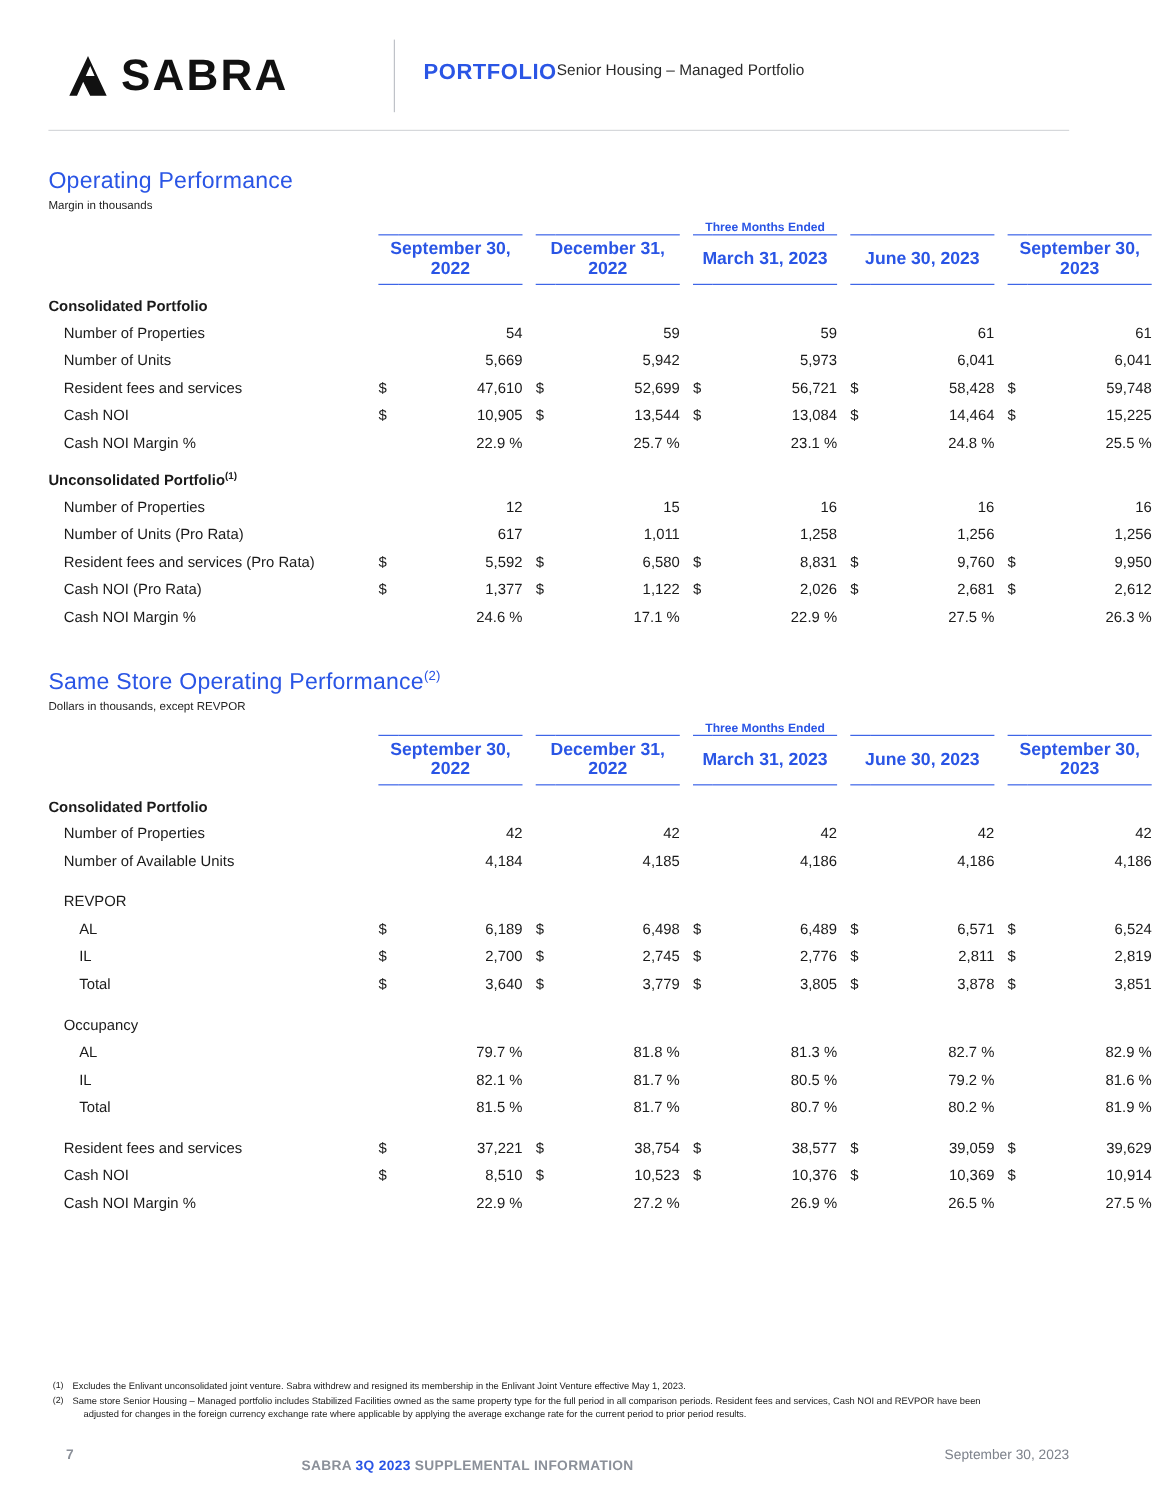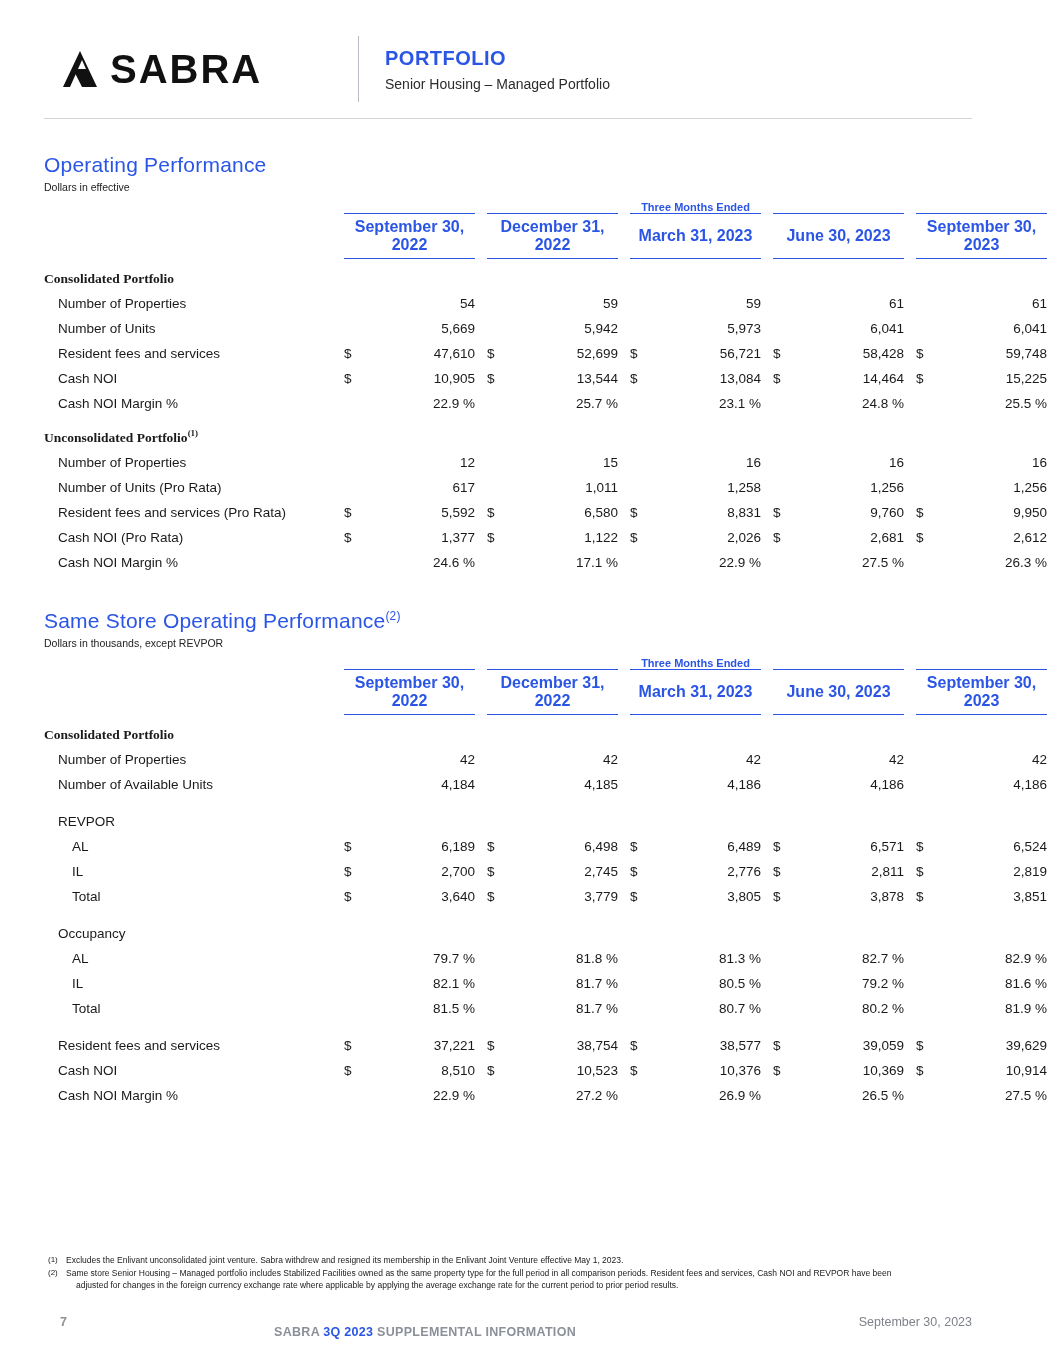--- a/index.html
+++ b/index.html
@@ -52,21 +52,21 @@
     font-family: "Liberation Sans", sans-serif;
   }
   .header-divider {
     width: 1px;
     background: #b9bcc2;
     height: 66px;
     margin: 0 26px 0 14px;
   }
   .header-titles {
     display: flex;
-    flex-direction: column;
+    flex-direction: row;
     justify-content: center;
   }
   .header-title {
     color: #2a55e5;
     font-size: 20px;
     font-weight: bold;
     letter-spacing: 0.5px;
     margin-bottom: 6px;
   }
   .header-sub {
@@ -128,21 +128,20 @@
     font-weight: bold;
     color: #2a55e5;
     border-top: 1px solid #2a55e5;
     border-bottom: 1px solid #2a55e5;
     padding: 4px 0 4px 0;
   }
   .grouphead td {
     font-weight: bold;
     font-size: 13.5px;
     padding: 12px 0 4px 0;
-    font-family: Liberation Serif, serif;
   }
   .grouphead sup { font-size: 9px; vertical-align: super; }
   .rowlabel {
     padding: 5px 0 5px 14px;
     font-size: 13.5px;
     white-space: nowrap;
   }
   .rowlabel.indent2 { padding-left: 28px; }
   .cur {
     text-align: left;
@@ -215,21 +214,21 @@
       <div class="header-title">PORTFOLIO</div>
       <div class="header-sub">Senior Housing – Managed Portfolio</div>
     </div>
   </div>
   <div class="header-rule"></div>
 
   <div class="section">
     <div class="section-title">
       <span>Operating Performance</span>
     </div>
-    <div class="section-note">Dollars in effective</div>
+    <div class="section-note">Margin in thousands</div>
 
     <table class="fin">
       <colgroup>
         <col class="label">
           <col class="cur">
           <col class="num">
           <col class="gap">
         <col class="cur">
           <col class="num">
           <col class="gap">

